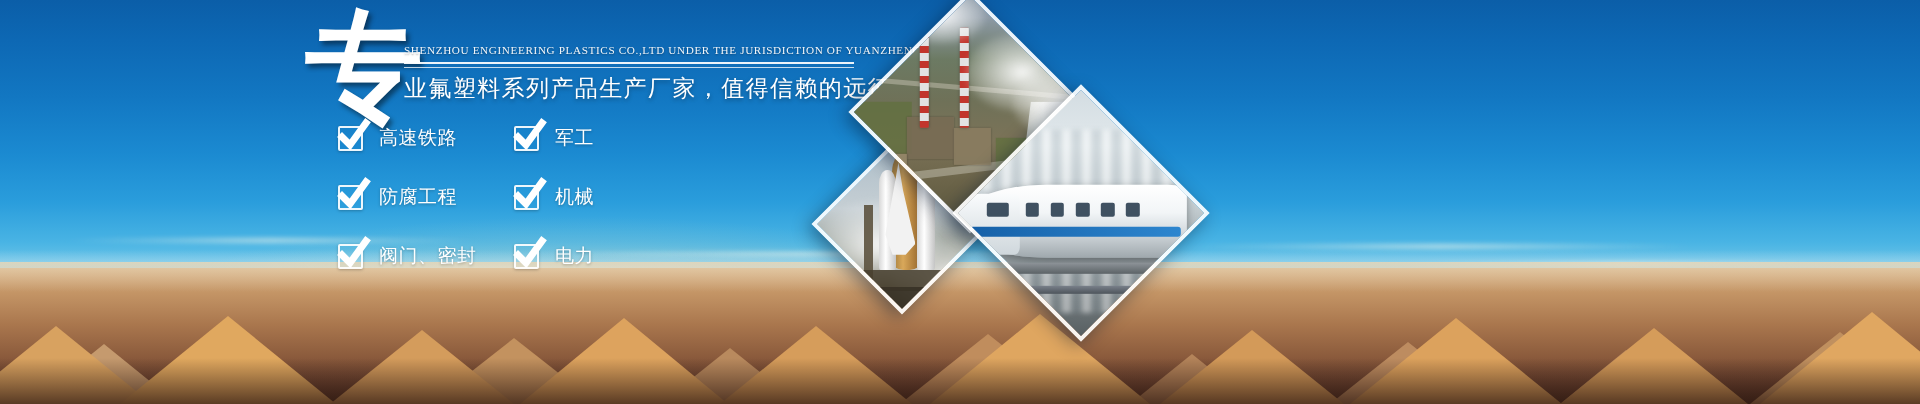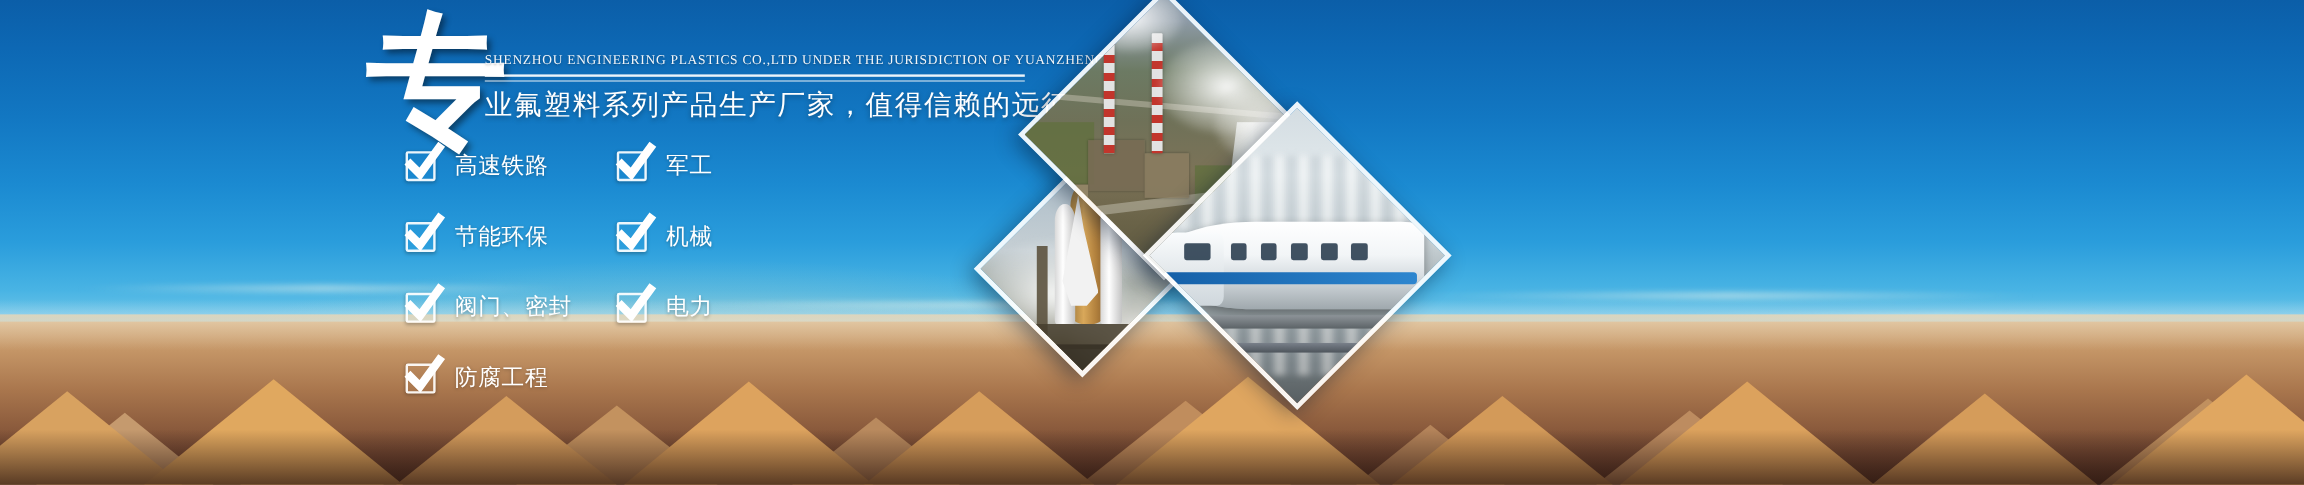--- a/index.html
+++ b/index.html
@@ -251,37 +251,29 @@
             </svg>
         </span>
         <span class="flabel">高速铁路</span>
       </li>
       <li class="frow">
         <span class="cbox">
           <svg viewBox="0 0 36 36">
               <path d="M7 19 L15 27 L31 5" fill="none" stroke="#ffffff" stroke-width="7" stroke-linecap="square" stroke-linejoin="miter"></path>
             </svg>
         </span>
-        <span class="flabel">节能环保</span>
+        <span class="flabel">防腐工程</span>
       </li>
       <li class="frow">
         <span class="cbox">
           <svg viewBox="0 0 36 36">
               <path d="M7 19 L15 27 L31 5" fill="none" stroke="#ffffff" stroke-width="7" stroke-linecap="square" stroke-linejoin="miter"></path>
             </svg>
         </span>
         <span class="flabel">阀门、密封</span>
-      </li>
-      <li class="frow">
-        <span class="cbox">
-          <svg viewBox="0 0 36 36">
-              <path d="M7 19 L15 27 L31 5" fill="none" stroke="#ffffff" stroke-width="7" stroke-linecap="square" stroke-linejoin="miter"></path>
-            </svg>
-        </span>
-        <span class="flabel">防腐工程</span>
       </li>
     </ul>
 
     <ul class="nolist fcol c2">
       <li class="frow">
         <span class="cbox">
           <svg viewBox="0 0 36 36">
               <path d="M7 19 L15 27 L31 5" fill="none" stroke="#ffffff" stroke-width="7" stroke-linecap="square" stroke-linejoin="miter"></path>
             </svg>
         </span>

